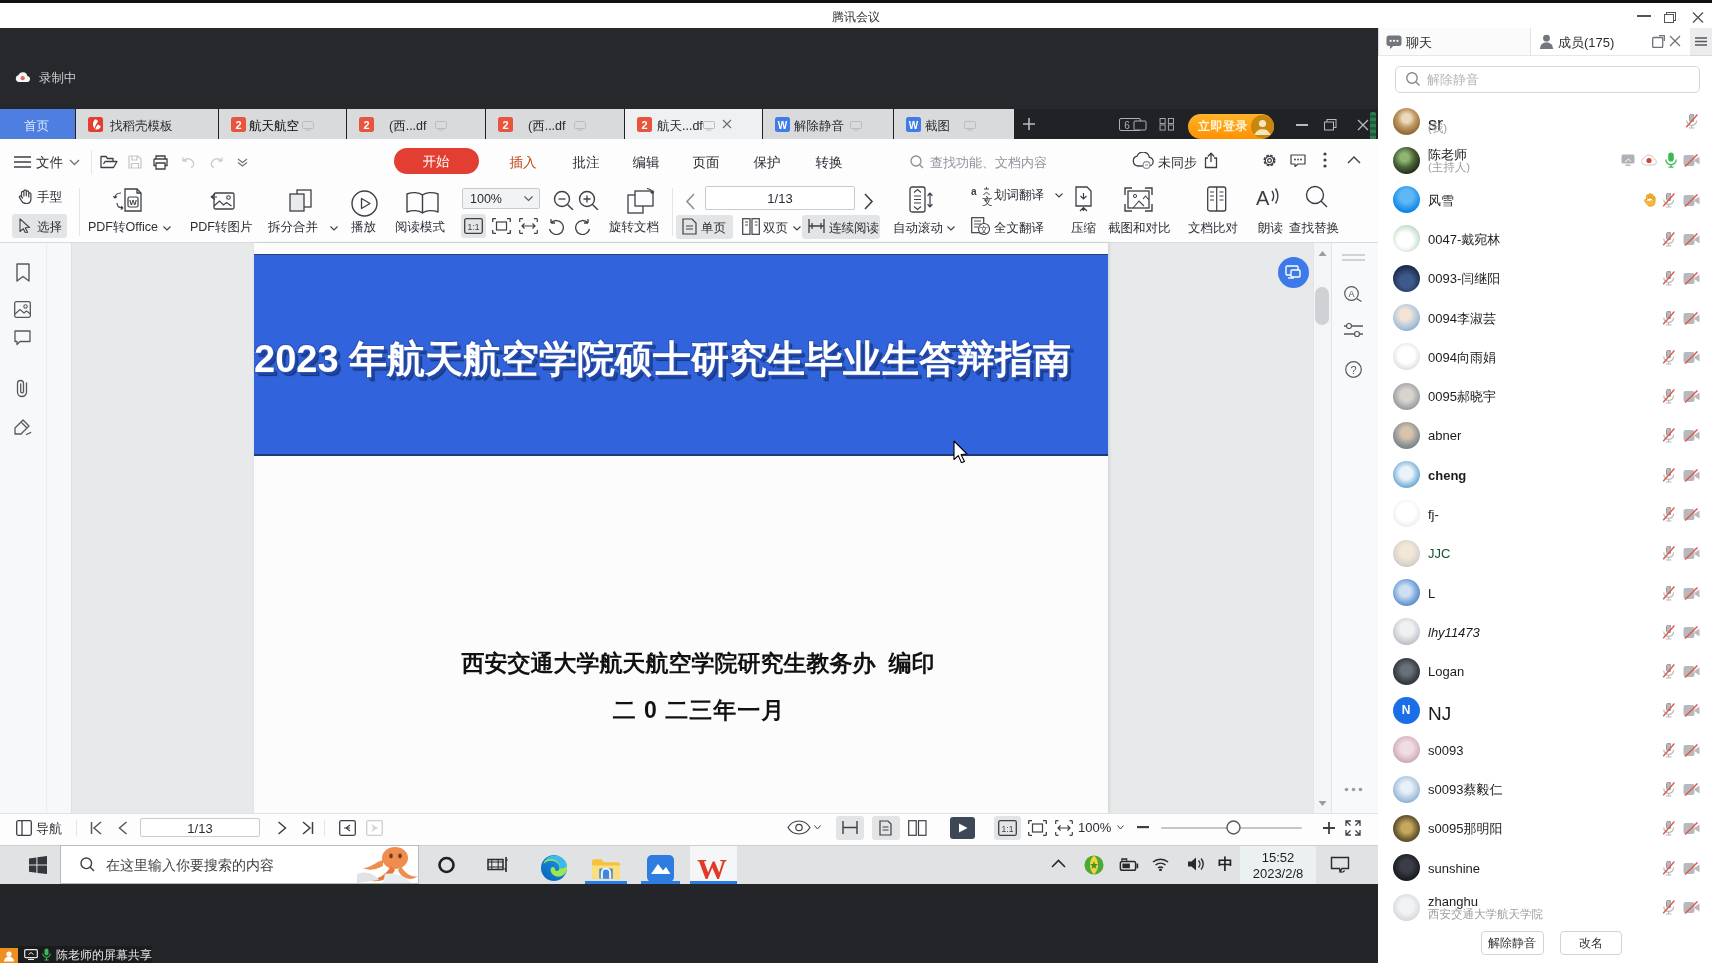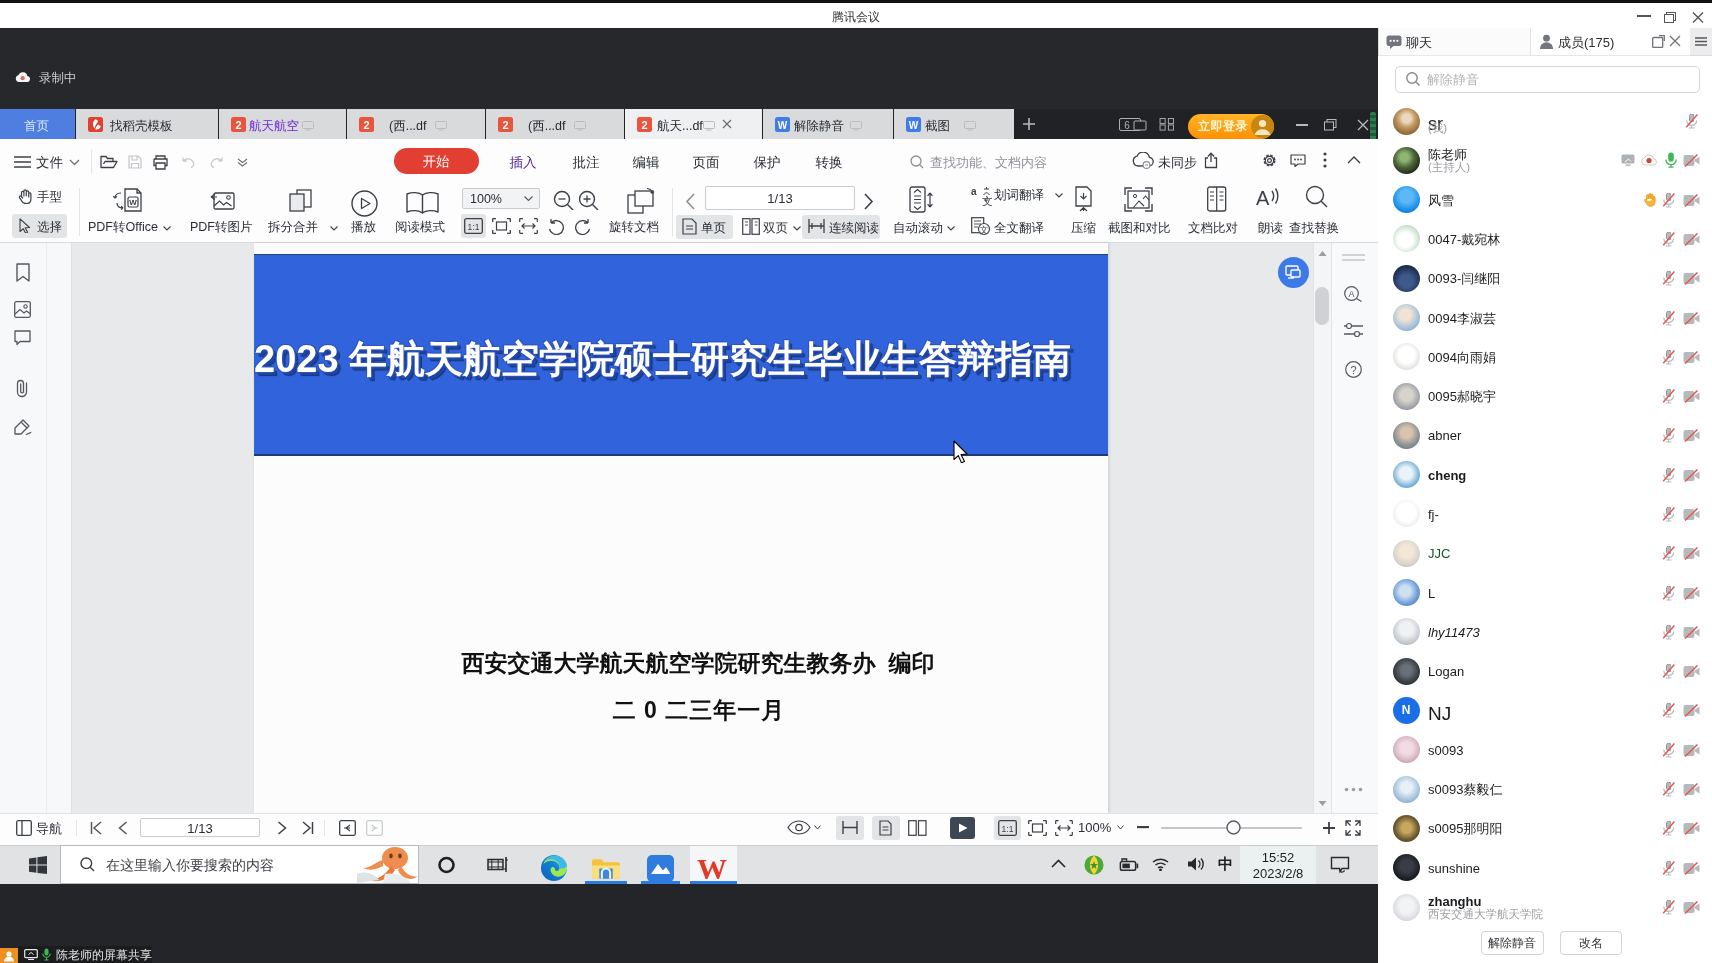--- a/index.html
+++ b/index.html
@@ -34,21 +34,21 @@
 <svg class="a" style="left:88px;top:117px" width="15" height="15" viewBox="0 0 15 15">
     <rect width="15" height="15" rx="2.5" fill="#e23e31"></rect>
     <path d="M7.2 2.2 C4.4 4.8 4.2 8.6 6.8 11.6 C7 9.4 7.8 7.6 9.4 5.6 C10.6 4.1 9.6 2.8 7.2 2.2 Z M10 7.4 c-1.6 1.8-2.4 3.4-2.6 5 c2.4 0.5 4.6-0.6 5.4-2.8 c-1-1.1-1.8-1.8-2.8-2.2 Z" fill="#fff"></path>
   </svg>
 <div class="a" style="left:110px;top:120px;font-size:12.5px;color:#26292e;line-height:1;white-space:nowrap;">找稻壳模板</div>
 <div class="a" style="left:219px;top:109px;width:127px;height:30px;background:#d8dadc;"></div>
 <svg class="a" style="left:231px;top:117px" width="15" height="15" viewBox="0 0 15 15">
     <rect width="15" height="15" rx="2.5" fill="#e8543c"></rect>
     <text x="7.5" y="11.8" font-size="11" font-weight="bold" fill="#fff" text-anchor="middle" font-family="Liberation Sans">2</text>
   </svg>
-<div class="a" style="left:249px;top:120px;font-size:12.5px;color:#6d28d9;line-height:1;white-space:nowrap;">航天航空</div>
+<div class="a" style="left:249px;top:120px;font-size:12.5px;color:#000000;line-height:1;white-space:nowrap;">航天航空</div>
 <svg class="a" style="left:302px;top:121px" width="12" height="10" viewBox="0 0 12 10">
     <rect x="0.5" y="0.5" width="11" height="7" rx="1" fill="none" stroke="#babcbe"></rect>
     <rect x="3.5" y="8.5" width="5" height="1" fill="#babcbe"></rect>
   </svg>
 <div class="a" style="left:347px;top:109px;width:138px;height:30px;background:#d8dadc;"></div>
 <svg class="a" style="left:359px;top:117px" width="15" height="15" viewBox="0 0 15 15">
     <rect width="15" height="15" rx="2.5" fill="#e8543c"></rect>
     <text x="7.5" y="11.8" font-size="11" font-weight="bold" fill="#fff" text-anchor="middle" font-family="Liberation Sans">2</text>
   </svg>
 <div class="a" style="left:389px;top:120px;font-size:12.5px;color:#26292e;line-height:1;white-space:nowrap;">(西...df</div>
@@ -154,21 +154,21 @@
   </svg>
 <svg class="a" style="left:210px;top:157px" width="14" height="11" viewBox="0 0 14 11">
     <path d="M12 4 C9 0.5 3 1 1.5 6 C1 8 2 10 4 10.5 M12 4 V0.5 M12 4 H8.2" stroke="#c9cbce" stroke-width="1.3" fill="none"></path>
   </svg>
 <svg class="a" style="left:237px;top:158px" width="11" height="9" viewBox="0 0 11 9">
     <path d="M1 1 L5.5 4.5 L10 1" stroke="#6e7278" stroke-width="1.2" fill="none"></path>
     <path d="M1 4.5 L5.5 8 L10 4.5" stroke="#6e7278" stroke-width="1.2" fill="none"></path>
   </svg>
 <div class="a" style="left:394px;top:148px;width:85px;height:26px;background:#e23e31;border-radius:14px;"></div>
 <div class="a" style="left:86px;top:155px;width:700px;text-align:center;font-size:13.5px;color:#fff;line-height:1;white-space:nowrap;">开始</div>
-<div class="a" style="left:173px;top:156px;width:700px;text-align:center;font-size:13.5px;color:#4c1d95;line-height:1;white-space:nowrap;">插入</div>
+<div class="a" style="left:173px;top:156px;width:700px;text-align:center;font-size:13.5px;color:#c2410c;line-height:1;white-space:nowrap;">插入</div>
 <div class="a" style="left:236px;top:156px;width:700px;text-align:center;font-size:13.5px;color:#2a2e34;line-height:1;white-space:nowrap;">批注</div>
 <div class="a" style="left:296px;top:156px;width:700px;text-align:center;font-size:13.5px;color:#2a2e34;line-height:1;white-space:nowrap;">编辑</div>
 <div class="a" style="left:356px;top:156px;width:700px;text-align:center;font-size:13.5px;color:#2a2e34;line-height:1;white-space:nowrap;">页面</div>
 <div class="a" style="left:417px;top:156px;width:700px;text-align:center;font-size:13.5px;color:#2a2e34;line-height:1;white-space:nowrap;">保护</div>
 <div class="a" style="left:479px;top:156px;width:700px;text-align:center;font-size:13.5px;color:#2a2e34;line-height:1;white-space:nowrap;">转换</div>
 <svg class="a" style="left:910px;top:155px" width="14" height="14" viewBox="0 0 14 14">
     <circle cx="6" cy="6" r="5" stroke="#8b8f96" stroke-width="1.3" fill="none"></circle>
     <path d="M9.5 9.5 L13 13" stroke="#8b8f96" stroke-width="1.3"></path>
   </svg>
 <div class="a" style="left:930px;top:156px;font-size:13px;color:#8f939a;line-height:1;white-space:nowrap;">查找功能、文档内容</div>
@@ -924,21 +924,21 @@
     <path d="M2.8 7.5 a4.9 4.9 0 0 0 9.8 0 M7.7 12.4 V15 M5 15 h5.4" stroke="#b7babd" stroke-width="1.2" fill="none"></path>
     <rect x="5.4" y="1" width="4.6" height="8" rx="2.3" fill="#b7babd"></rect>
     <path d="M2.2 14.2 L13.4 1.6" stroke="#e05a52" stroke-width="1.5"></path>
   </svg>
 <svg class="a" style="left:1683px;top:862px" width="17" height="13" viewBox="0 0 17 13">
     <rect x="0.5" y="1" width="11" height="11" rx="2" fill="#b7babd"></rect>
     <path d="M12 5.5 L16.5 2.5 V10.5 L12 7.5 Z" fill="#b7babd"></path>
     <path d="M2 12.5 L14.5 0.5" stroke="#e05a52" stroke-width="1.5"></path>
   </svg>
 <div class="a" style="left:1393px;top:894px;width:27px;height:27px;background:radial-gradient(circle at 50% 45%, #f2f3f5 0 35%, #d8dade 70%, #a9adb3);border-radius:50%;"></div>
-<div class="a" style="left:1428px;top:895px;font-size:13px;color:#1b1c1e;line-height:1;white-space:nowrap;font-weight:bold;">zhanghu</div>
+<div class="a" style="left:1428px;top:895px;font-size:13px;color:#1b1c1e;line-height:1;white-space:nowrap;">zhanghu</div>
 <div class="a" style="left:1428px;top:909px;font-size:11.5px;color:#9a9da2;line-height:1;white-space:nowrap;">西安交通大学航天学院</div>
 <svg class="a" style="left:1661px;top:899px" width="16" height="16" viewBox="0 0 16 16">
     <rect x="5.4" y="1" width="4.6" height="8" rx="2.3" fill="#b7amb"></rect>
     <path d="M2.8 7.5 a4.9 4.9 0 0 0 9.8 0 M7.7 12.4 V15 M5 15 h5.4" stroke="#b7babd" stroke-width="1.2" fill="none"></path>
     <rect x="5.4" y="1" width="4.6" height="8" rx="2.3" fill="#b7babd"></rect>
     <path d="M2.2 14.2 L13.4 1.6" stroke="#e05a52" stroke-width="1.5"></path>
   </svg>
 <svg class="a" style="left:1683px;top:901px" width="17" height="13" viewBox="0 0 17 13">
     <rect x="0.5" y="1" width="11" height="11" rx="2" fill="#b7babd"></rect>
     <path d="M12 5.5 L16.5 2.5 V10.5 L12 7.5 Z" fill="#b7babd"></path>

